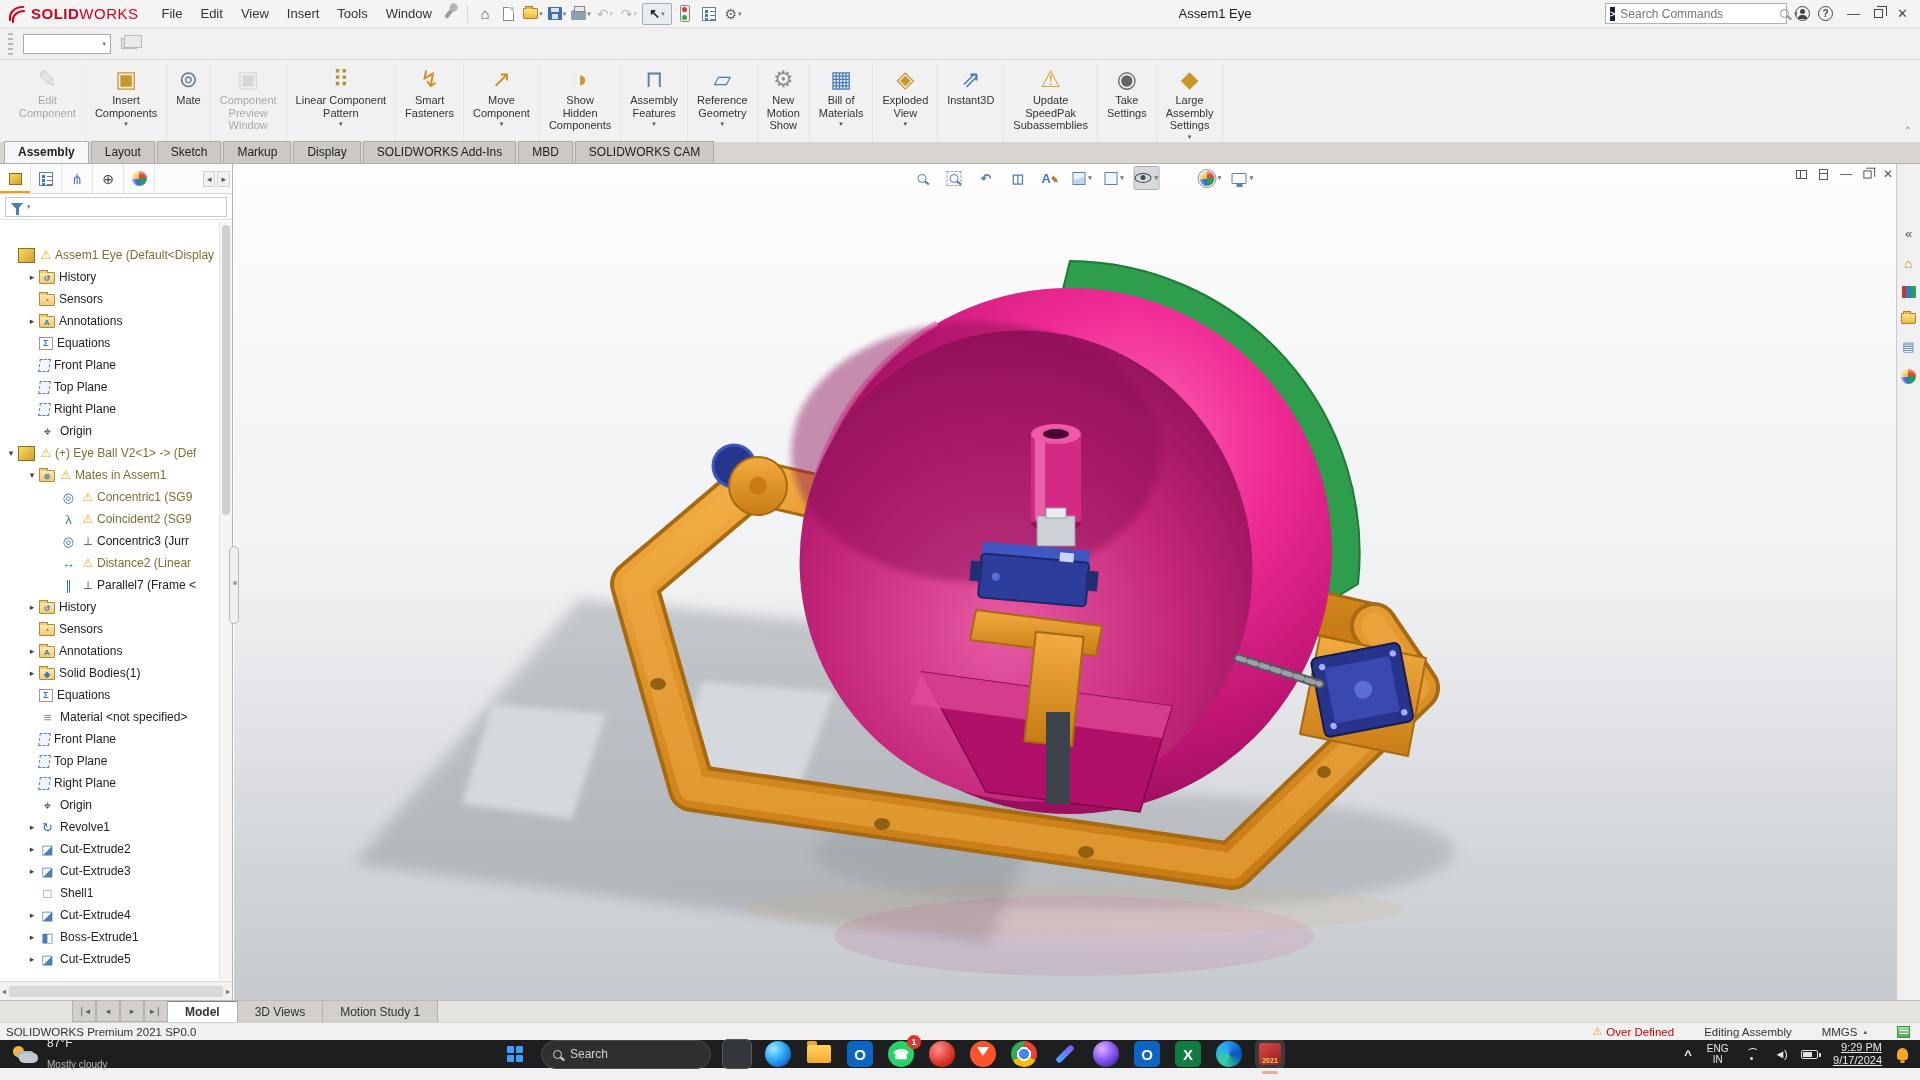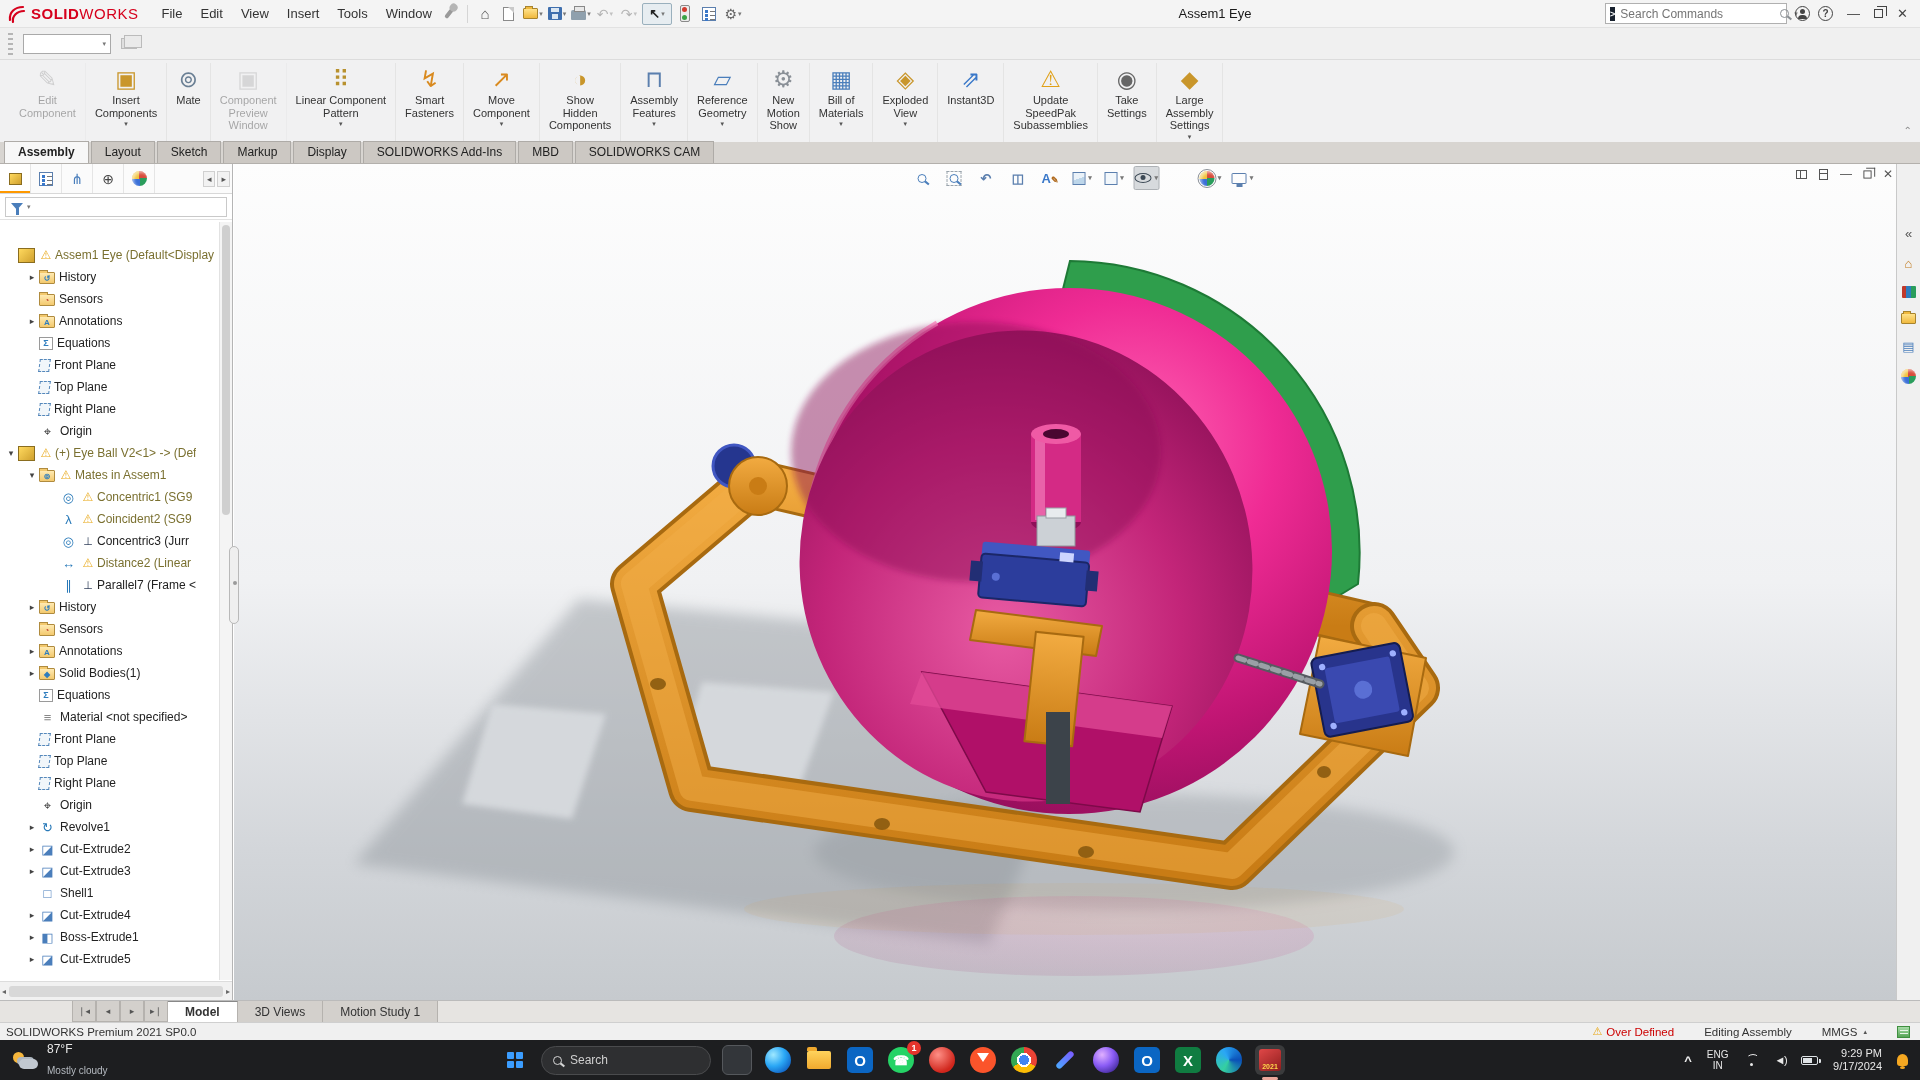--- a/index.html
+++ b/index.html
@@ -144,21 +144,21 @@
   
   .statusbar { position:absolute; top:1022px; left:0; right:0; height:18px; background:#f0f0f0; border-top:1px solid #cfcfcf; display:flex; align-items:center; font-size:11.5px; color:#333; padding:0 6px; }
   .sb-right { margin-left:auto; display:flex; align-items:center; gap:30px; padding-right:4px; }
   .overdef { color:#cc0000; display:flex; align-items:center; gap:4px; }
   .warn-g { color:#e8a817; font-size:11px; }
   .units { display:flex; align-items:center; gap:6px; }
   .i-sheets { width:13px; height:12px; background:linear-gradient(#a8dca8,#56a556); border:1px solid #3f8f3f; position:relative; }
   .i-sheets::before { content:""; position:absolute; left:2px; top:3px; width:8px; height:1px; background:#e8f5e8; box-shadow:0 3px 0 #e8f5e8; }
 
   
-  .taskbar { position:absolute; top:1040px; left:0; right:0; height:40px; background:#1d1e20; display:flex; align-items:center; color:#e8e8e8; }
+  .taskbar { position:absolute; top:1040px; left:0; right:0; height:28px; background:#1d1e20; display:flex; align-items:center; color:#e8e8e8; }
   .weather { display:flex; align-items:center; gap:9px; padding-left:12px; width:210px; }
   .i-cloud { position:relative; width:26px; height:17px; }
   .i-cloud::before { content:""; position:absolute; left:1px; top:0; width:11px; height:11px; border-radius:50%; background:#f5b63c; }
   .i-cloud::after { content:""; position:absolute; right:0; bottom:0; width:19px; height:10px; border-radius:6px; background:#c2c9d1; box-shadow:-3px -3px 0 -1px #aeb7c0; }
   .wtxt { display:flex; flex-direction:column; line-height:13px; }
   .wtemp { font-size:12px; }
   .wdesc { font-size:10px; color:#b5bac0;margin-top:8px; }
   .tb-center { display:flex; align-items:center; gap:11px; margin-left:290px; }
   .start { width:30px; height:30px; border-radius:5px; display:flex; align-items:center; justify-content:center; }
   .win-logo { width:16px; height:16px; display:grid; grid-template-columns:7px 7px; grid-template-rows:7px 7px; gap:2px; }
@@ -188,21 +188,21 @@
   .tray { margin-left:auto; display:flex; align-items:center; gap:15px; padding-right:12px; }
   .chev { font-size:13px; color:#eee; font-weight:bold; }
   .lang { display:flex; flex-direction:column; align-items:center; font-size:10px; line-height:11px; }
   .i-wifi { width:16px; height:12px; position:relative; }
   .i-wifi::before { content:""; position:absolute; left:1px; top:0; width:14px; height:14px; border:1.6px solid #e8e8e8; border-radius:50%; clip-path:polygon(15% 0, 85% 0, 50% 50%); }
   .i-wifi::after { content:""; position:absolute; left:6.5px; bottom:0; width:3px; height:3px; border-radius:50%; background:#e8e8e8; }
   .i-vol { font-size:11px; letter-spacing:-1.5px; color:#e8e8e8; }
   .i-batt { width:17px; height:9px; border:1.3px solid #dfe3e6; border-radius:2px; position:relative; }
   .i-batt::before { content:""; position:absolute; left:1px; top:1px; bottom:1px; width:9px; background:#dfe3e6; }
   .i-batt::after { content:""; position:absolute; right:-3.5px; top:2px; width:2px; height:4px; background:#dfe3e6; border-radius:0 1px 1px 0; }
-  .clock { text-align:right; font-size:11px; line-height:13.5px; }
+  .clock { text-align:right; font-size:11px; line-height:13.5px;text-decoration:underline; }
   .i-bell { width:11px; height:12px; background:#f6a821; border-radius:50% 50% 3px 3px; position:relative; }
   .i-bell::after { content:""; position:absolute; left:3px; bottom:-3px; width:5px; height:3px; border-radius:50%; background:#f6a821; }
 </style>
 </head>
 <body>
 
 <div class="screen">
 
   <div class="titlebar">
     <div class="logo">

